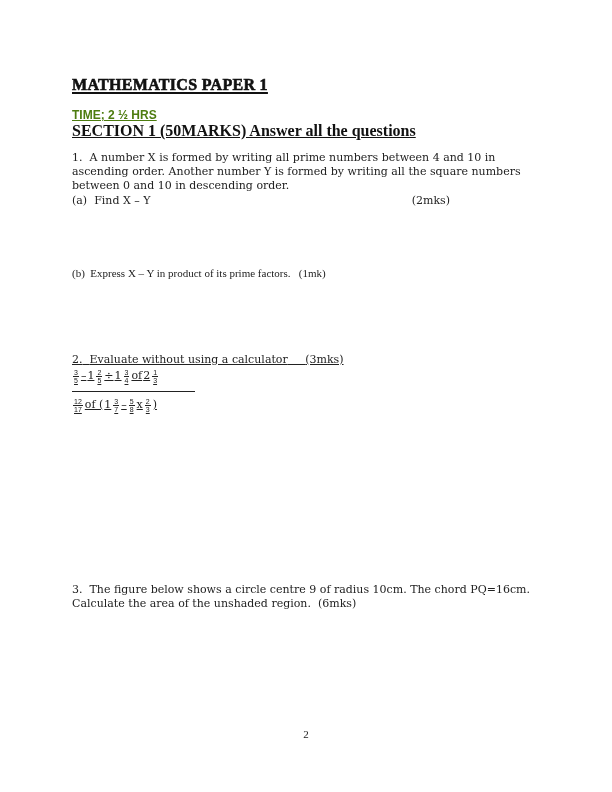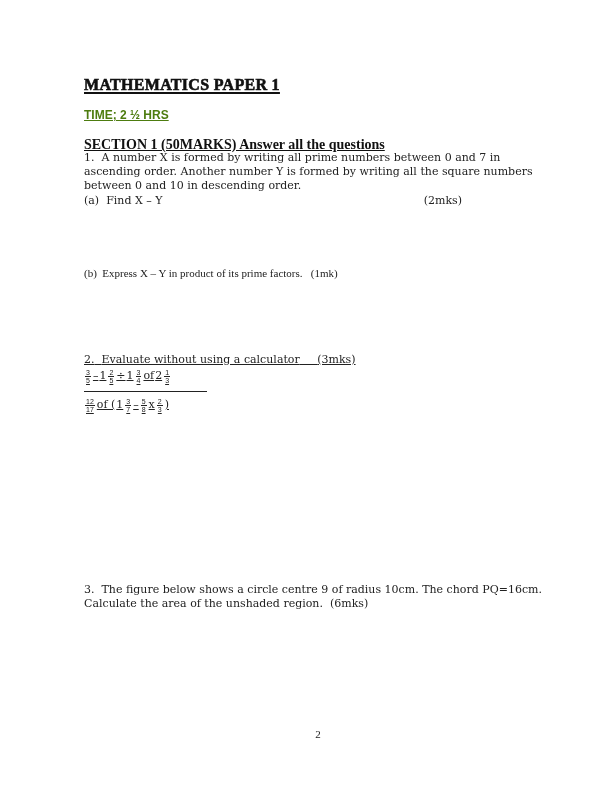--- a/index.html
+++ b/index.html
@@ -1,25 +1,25 @@
 <!DOCTYPE html>
 <html><head>
 <meta charset="utf-8">
 <style>
   html, body { margin:0; padding:0; background:#ffffff; }
   body { width:612px; height:792px; position:relative; overflow:hidden;
          font-family:"DejaVu Serif", "Liberation Serif", serif; color:#1a1a1a; }
-  .abs { position:absolute;margin-left:12px; }
+  .abs { position:absolute; }
   .title { left:72px; top:76px; font-family:"Liberation Serif", serif; font-weight:900;
            font-size:16px; letter-spacing:0.3px; text-decoration:underline; text-decoration-thickness:2px;
            text-underline-offset:2px; font-variant:small-caps; color:#111; -webkit-text-stroke:0.6px #111; }
   .time { left:72px; top:108px; font-family:"Liberation Sans", sans-serif; font-weight:bold;
           font-size:12px; text-decoration:underline; color:#4d7c0f; }
-  .section { left:72px; top:137px; font-family:"Liberation Serif", serif; font-weight:bold;
-             font-size:14px; text-decoration:underline; color:#111; }
+  .section { left:72px; top:122px; font-family:"Liberation Serif", serif; font-weight:bold;
+             font-size:16px; text-decoration:underline; color:#111; }
   .q { font-size:11px; line-height:14.2px; font-family:"DejaVu Serif", serif; color:#222; }
   .q1 { left:72px; top:151px; width:470px; }
   .row { display:flex; justify-content:space-between; width:378px; }
   .q1b { left:72px; top:266px;font-family:Liberation Serif, serif; }
   .q2 { left:72px; top:353px;text-decoration:underline; }
   .q3 { left:72px; top:583px; width:480px; }
   .frac { display:inline-flex; flex-direction:column; align-items:center; vertical-align:middle;
           font-family:"Liberation Sans", sans-serif; font-size:7px; line-height:7px; margin:0 1px; }
   .frac .num { border-bottom:0.7px solid #222; padding:0 1px; }
   .frac .den { padding:0 1px; }
@@ -30,21 +30,21 @@
 </head>
 <body>
 
 <div class="abs title">MATHEMATICS PAPER 1</div>
 <div class="abs time">TIME; 2 ½ HRS</div>
 <div class="abs section">SECTION 1 (50MARKS) Answer all the questions</div>
 
 <div class="abs q q1">
   <div>
     <span>1.</span>&nbsp;
-    <span>A number X is formed by writing all prime numbers between 0 and 7 in ascending order.  Another number Y is formed by writing all the square numbers between 0 and 10 in descending order.</span>
+    <span>A number X is formed by writing all prime numbers between 4 and 10 in ascending order.  Another number Y is formed by writing all the square numbers between 0 and 10 in descending order.</span>
   </div>
   <div class="row">
     <span><span>(a)</span>&nbsp; <span>Find X – Y</span></span>
     <span>(2mks)</span>
   </div>
 </div>
 
 <div class="abs q q1b">
   <span>(b)</span>&nbsp;
   <span>Express X – Y  in product of its prime factors.</span>&nbsp;&nbsp;

